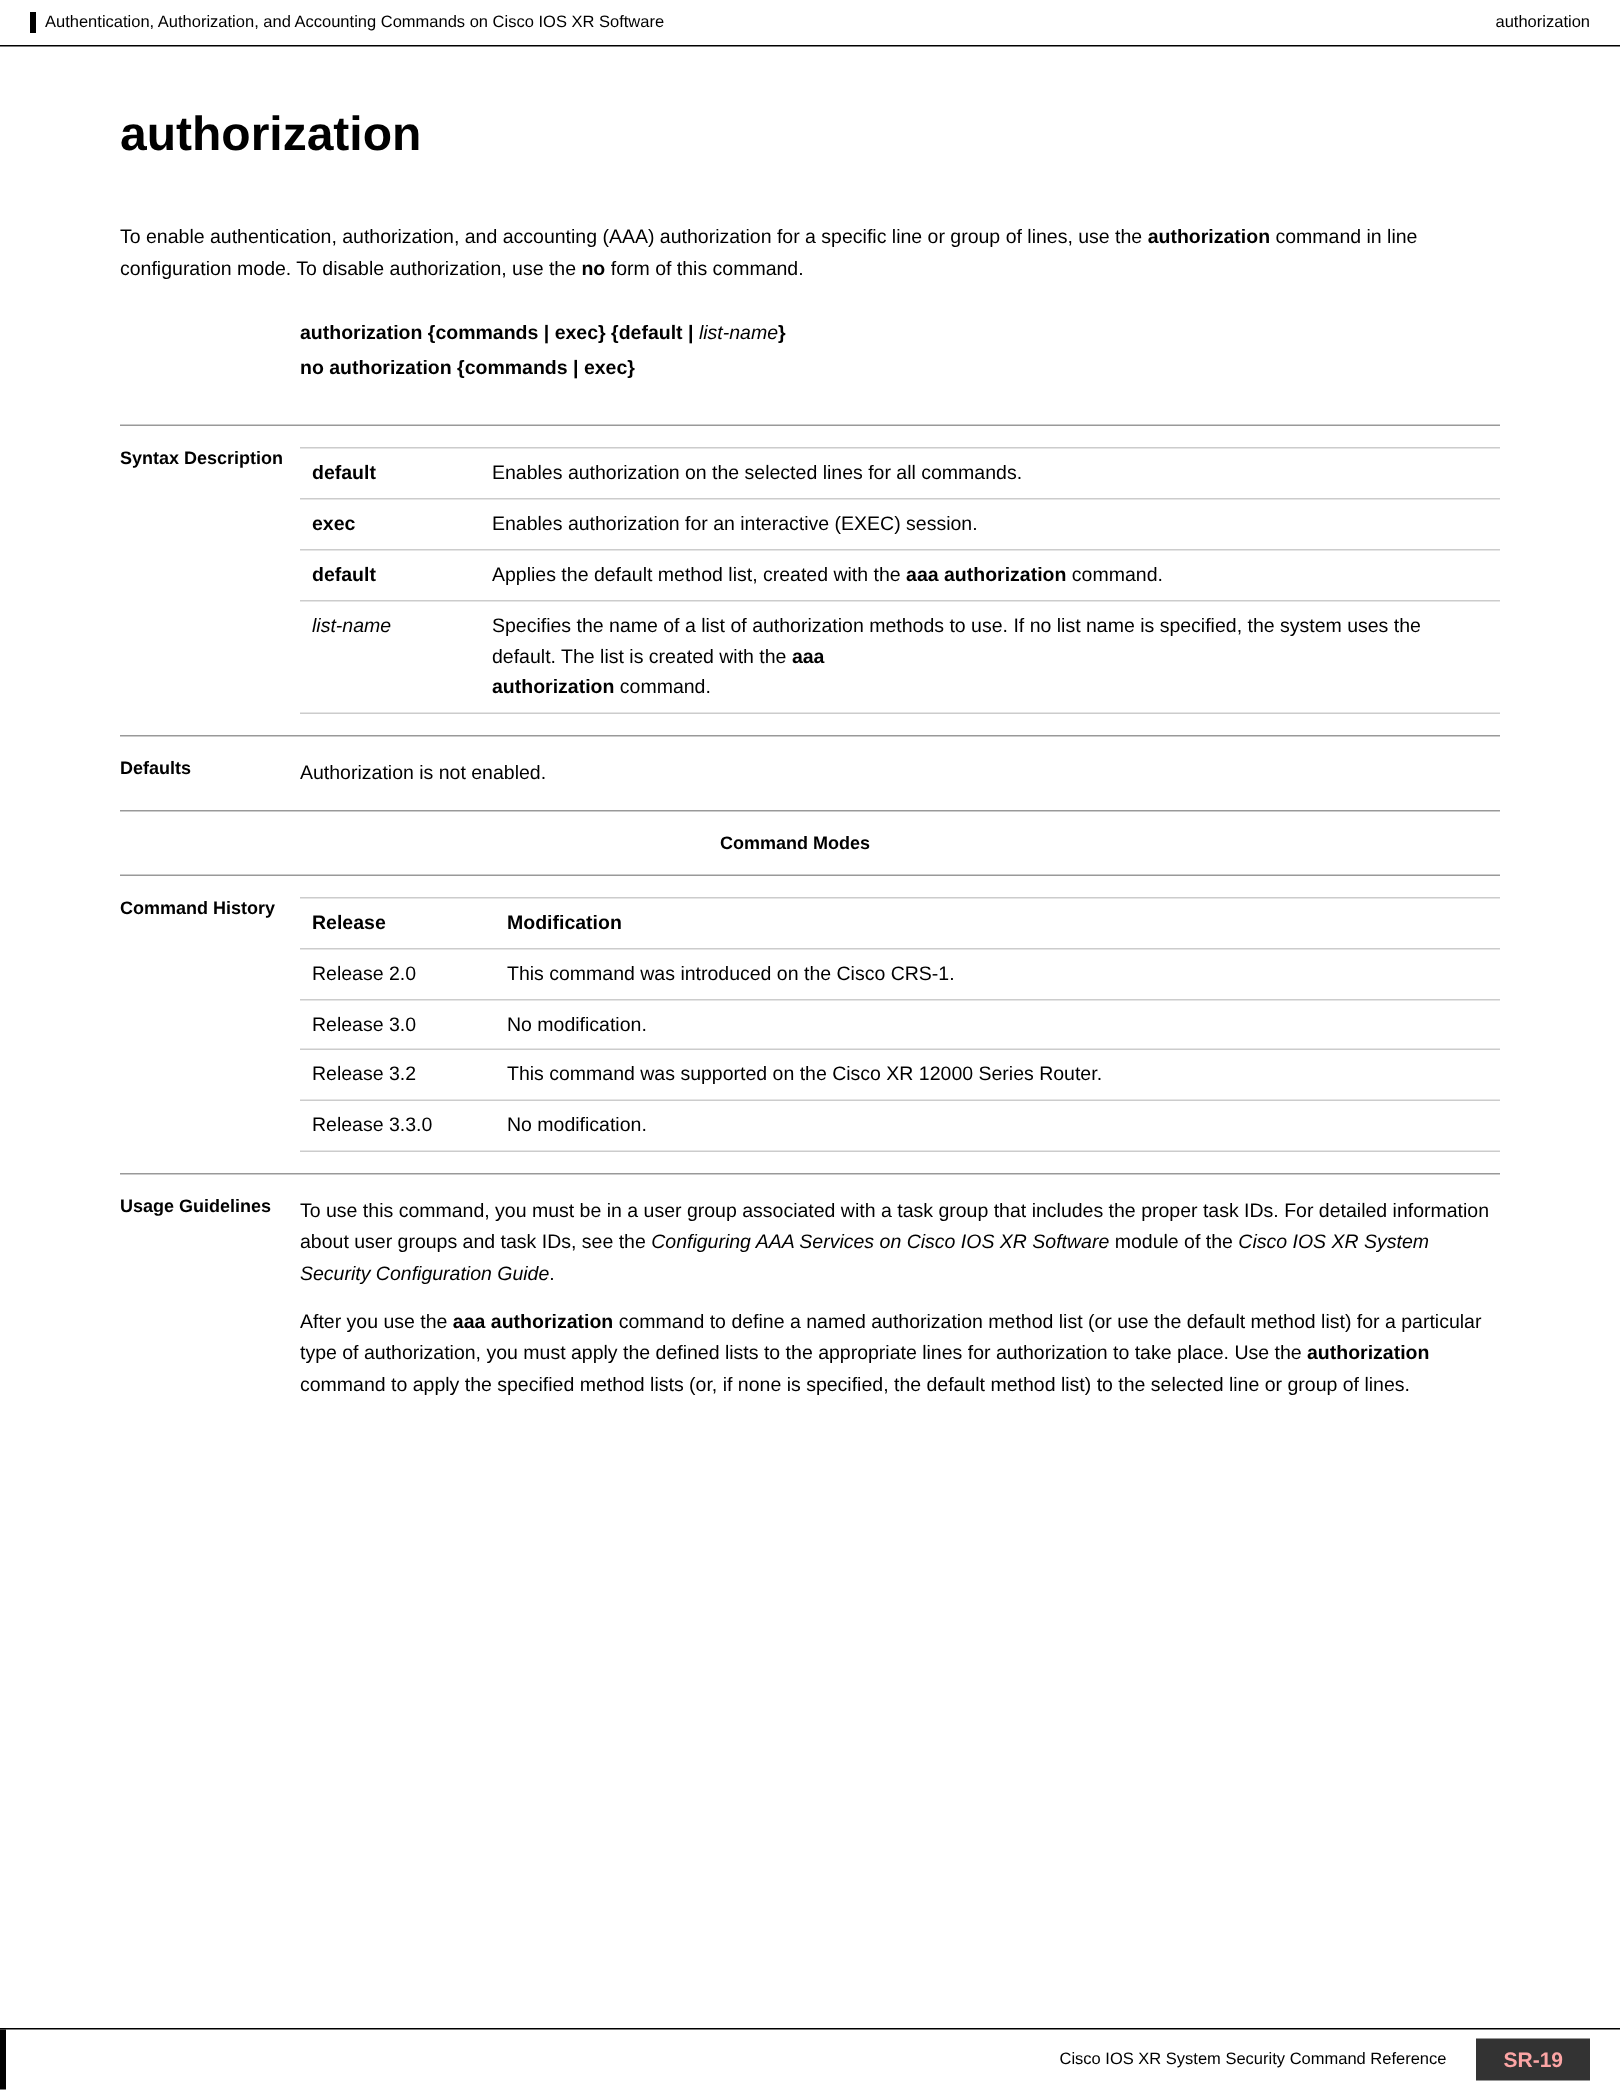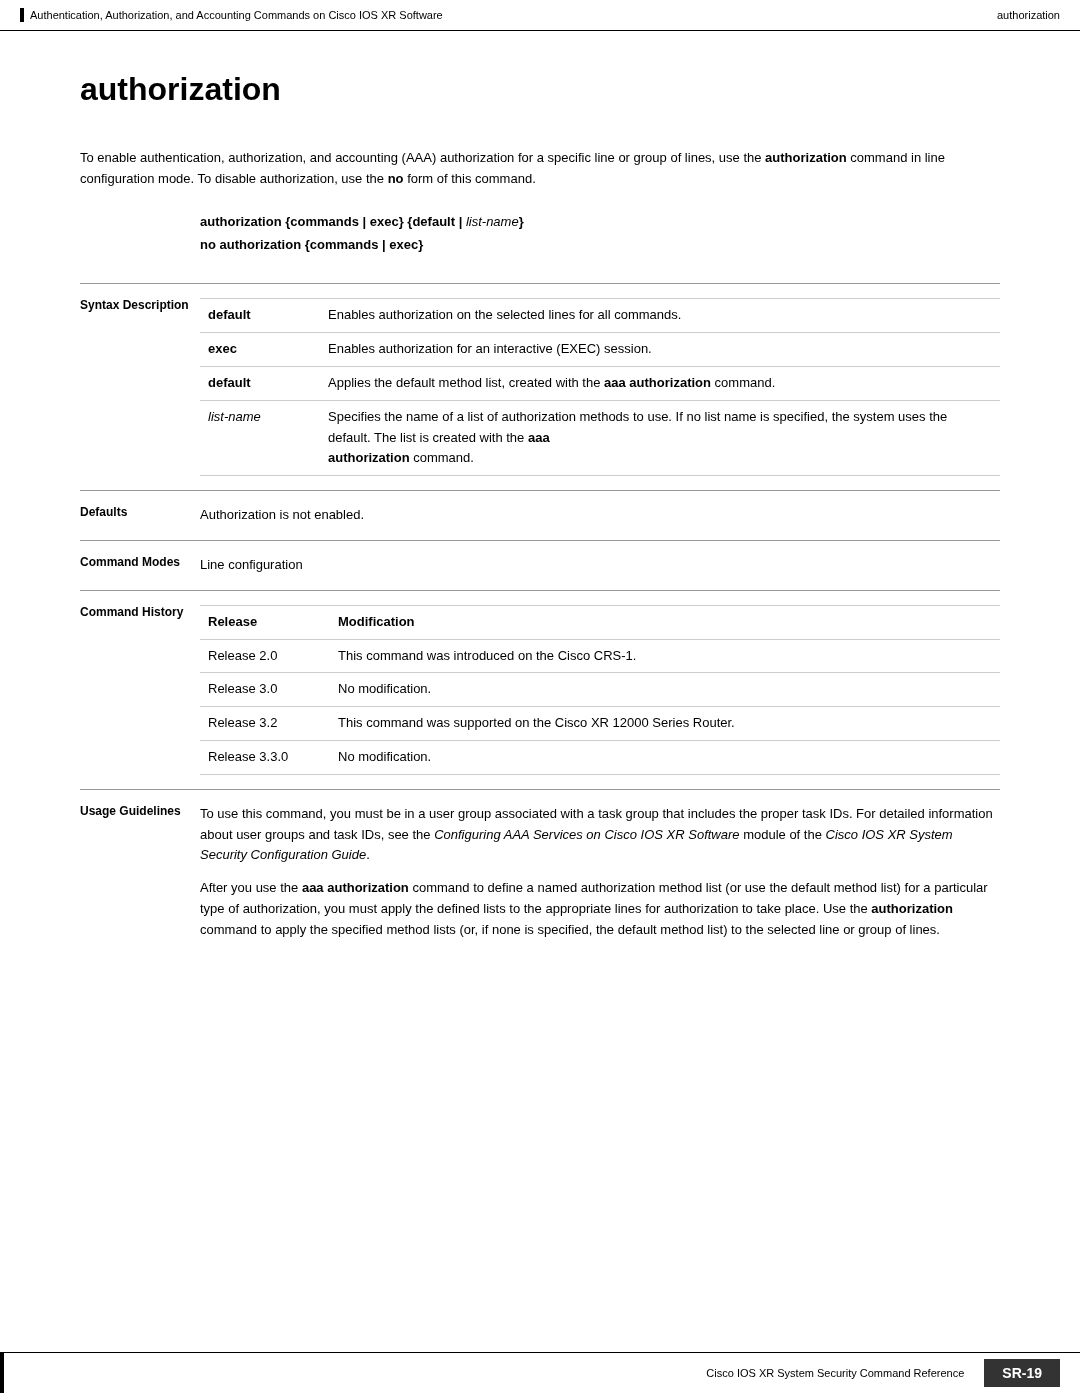--- a/index.html
+++ b/index.html
@@ -208,21 +208,21 @@
       background: #000;
     }
     .bottom-footer-center {
       font-size: 11px;
       flex: 1;
       text-align: right;
       padding-right: 20px;
     }
     .page-number-box {
       background: #333;
-      color: #ffffff;
+      color: #fca5a5;
       padding: 6px 18px;
       font-size: 14px;
       font-weight: bold;
     }
 
     .bold { font-weight: bold; }
     .italic { font-style: italic; }
   </style>
 </head>
 <body>
@@ -284,21 +284,20 @@
       </div>
     </div>
 
     <div class="section-row">
       <div class="section-label">Defaults</div>
       <div class="section-content">Authorization is not enabled.</div>
     </div>
 
     <div class="section-row">
       <div class="section-label">Command Modes</div>
-      <div class="section-content">Line configuration</div>
     </div>
 
     <div class="section-row">
       <div class="section-label">Command History</div>
       <div class="section-content">
         <table class="history-table">
           <thead>
             <tr>
               <th>Release</th>
               <th>Modification</th>

